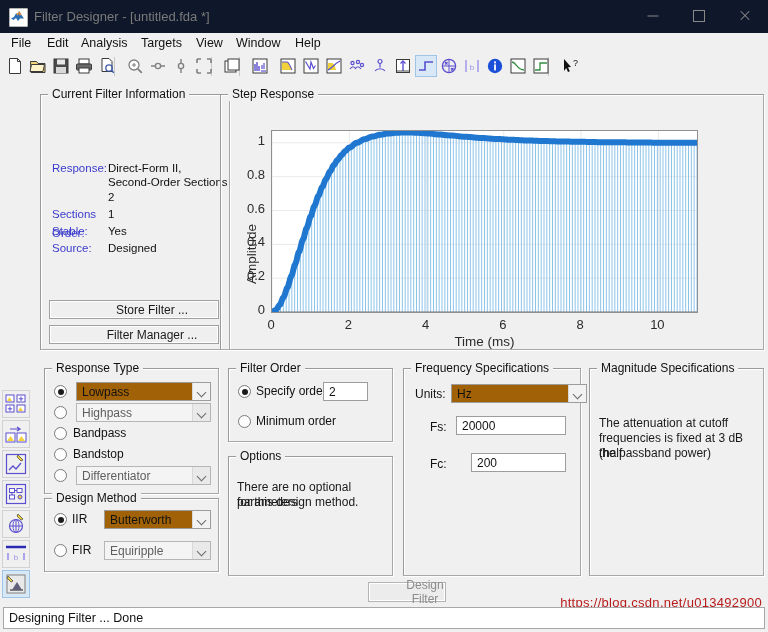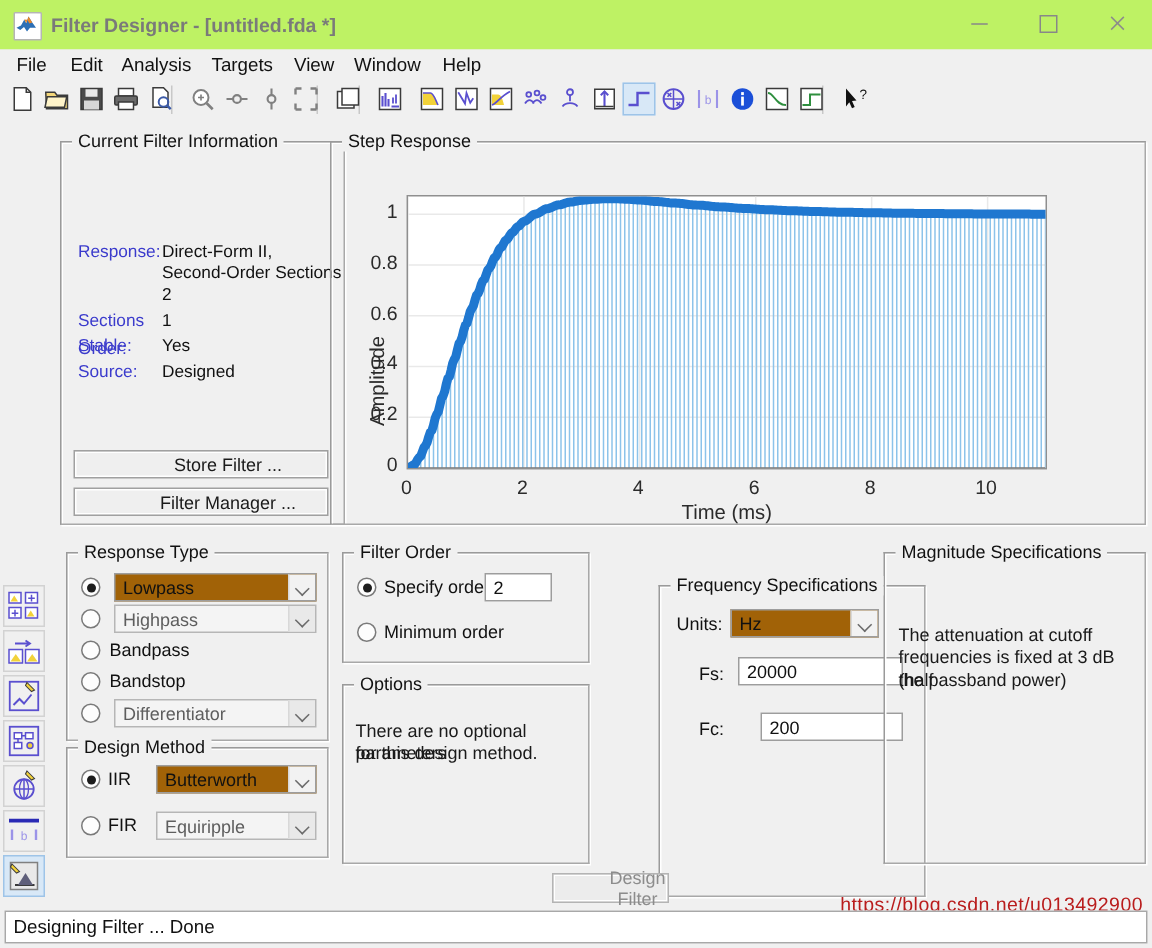--- a/index.html
+++ b/index.html
@@ -6,21 +6,21 @@
   body {
     width:768px; height:632px; overflow:hidden;
     background:#f0f0f0;
     font-family:"Liberation Sans", sans-serif;
     font-size:12px; color:#1a1a1a;
     -webkit-font-smoothing:antialiased;
   }
   #app { position:relative; width:768px; height:632px; background:#f0f0f0; }
 
   
-  .titlebar { position:absolute; left:0; top:0; width:768px; height:33px; background:#bef264;font-weight:bold; }
+  .titlebar { position:absolute; left:0; top:0; width:768px; height:33px; background:#0f172a; }
   .titlebar .tl-icon {
     position:absolute; left:9px; top:8px; width:17px; height:17px;
     background:#ffffff; border:1px solid #b5b5b5; border-radius:1px; overflow:hidden;
   }
   .titlebar .tl-icon svg { display:block; }
   .titlebar .tl-text {
     position:absolute; left:34px; top:8px; height:18px; line-height:18px;
     font-size:13px; color:#7a7a7a; white-space:nowrap;
   }
   .winbtn { position:absolute; top:0; width:46px; height:32px; cursor:default; }
@@ -731,26 +731,26 @@
     <div class="rlabel" style="left:28px; top:52px;">Minimum order</div>
   </div>
 
   <div class="group" style="left:228px; top:450px; width:165px; height:126px;">
     <div class="gframe"></div>
     <div class="gtitle">Options</div>
     <div class="ptext" style="left:9px; top:30px;">There are no optional parameters</div>
     <div class="ptext" style="left:9px; top:45px;">for this design method.</div>
   </div>
 
-  <div class="group" style="left:403px; top:384px; width:178px; height:214px;margin-left:36px;">
+  <div class="group" style="left:403px; top:362px; width:178px; height:214px;">
     <div class="gframe"></div>
     <div class="gtitle">Frequency Specifications</div>
 
     <div class="flabel" style="left:12px; top:25px;">Units:</div>
-    <div class="combo" style="left:48px; top:22px; width:99px; height:19px;">
+    <div class="combo" style="left:48px; top:22px; width:136px; height:19px;">
       <span class="ctext">Hz</span>
       <span class="carrow">
           <span class="chev"></span>
         </span>
     </div>
 
     <div class="flabel" style="left:27px; top:58px;">Fs:</div>
     <div class="tfield" style="left:53px; top:54px; width:110px; height:19px;">20000</div>
 
     <div class="flabel" style="left:27px; top:95px;">Fc:</div>

